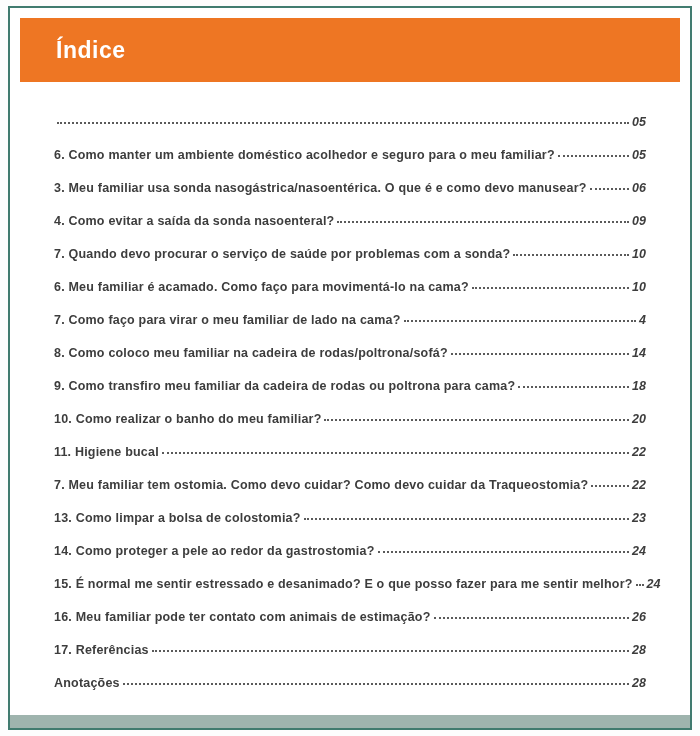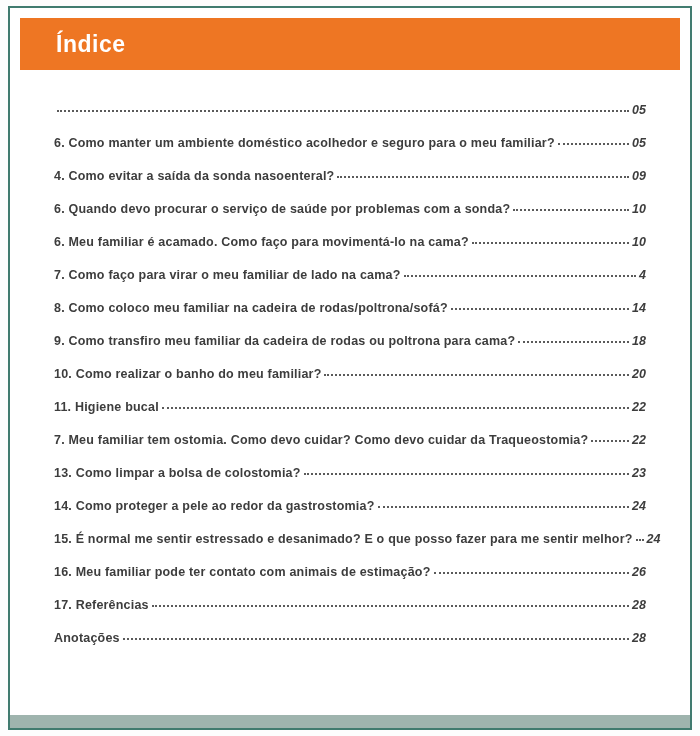--- a/index.html
+++ b/index.html
@@ -21,21 +21,21 @@
     top: 6px;
     right: 8px;
     bottom: 6px;
     border: 2px solid var(--border-color, #417b6f);
     background: #ffffff;
     box-sizing: border-box;
     overflow: hidden;
   }
   .header {
     margin: 10px 10px 0 10px;
-    height: 52px;
+    height: 64px;
     background: var(--header-color, #ee7623);
     display: flex;
     align-items: center;
     padding-left: 36px;
     box-sizing: border-box;
   }
   .header h1 {
     margin: 0;
     color: #ffffff;
     font-size: 23px;
@@ -91,29 +91,34 @@
     <span class="leader"></span>
     <span class="toc-page">05</span>
   </div>
 
   <div class="toc-row">
     <span class="toc-label">6. Como manter um ambiente doméstico acolhedor e seguro para o meu familiar?</span>
     <span class="leader"></span>
     <span class="toc-page">05</span>
   </div>
 
+  <div class="toc-row">
+    <span class="toc-label">3. Meu familiar usa sonda nasogástrica/nasoentérica. O que é e como devo manusear?</span>
+    <span class="leader"></span>
+    <span class="toc-page">06</span>
+  </div>
 
   <div class="toc-row">
     <span class="toc-label">4. Como evitar a saída da sonda nasoenteral?</span>
     <span class="leader"></span>
     <span class="toc-page">09</span>
   </div>
 
   <div class="toc-row">
-    <span class="toc-label">6. Quando devo procurar o serviço de saúde por problemas com a sonda?</span>
+    <span class="toc-label">7. Quando devo procurar o serviço de saúde por problemas com a sonda?</span>
     <span class="leader"></span>
     <span class="toc-page">10</span>
   </div>
 
   <div class="toc-row">
     <span class="toc-label">6. Meu familiar é acamado. Como faço para movimentá-lo na cama?</span>
     <span class="leader"></span>
     <span class="toc-page">10</span>
   </div>
 

